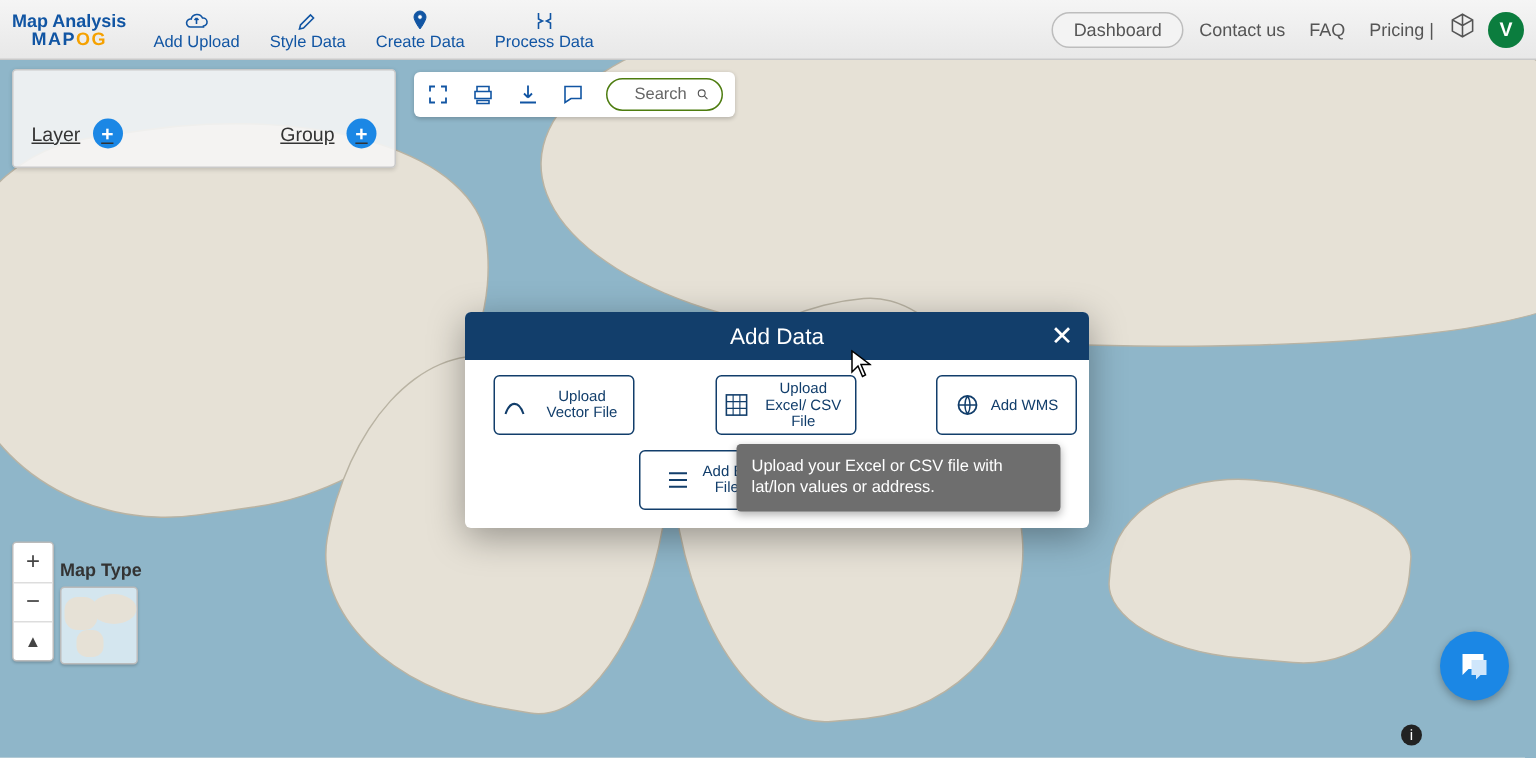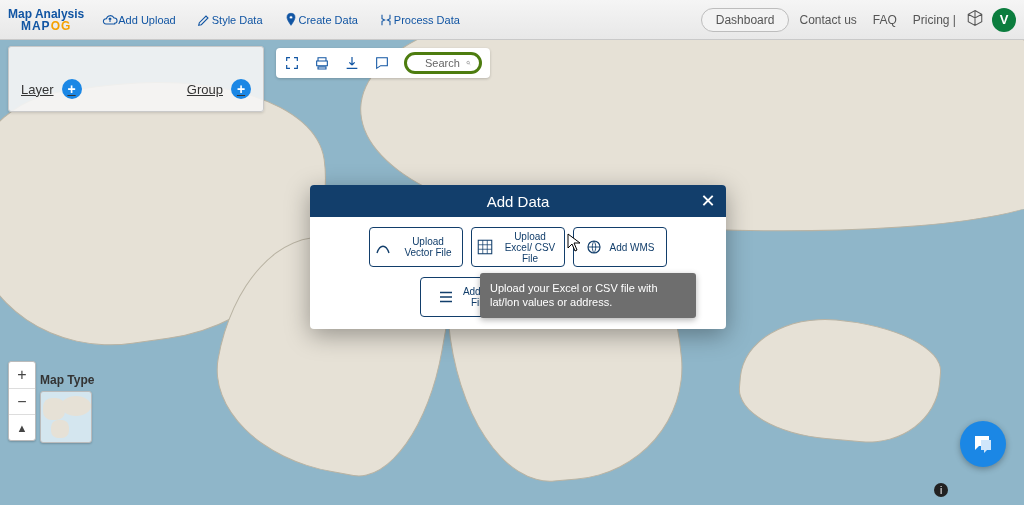--- a/index.html
+++ b/index.html
@@ -18,21 +18,21 @@
   }
   .logo {
     display: flex; flex-direction: column; align-items: center; justify-content: space-between;
     line-height: 1; margin-right: 6px; user-select: none;
   }
   .logo-top { color: #1155a3; font-weight: bold; font-size: 12px; }
   .logo-bot { color: #1155a3; font-weight: bold; font-size: 12px; letter-spacing: 1px; }
   .logo-bot em { font-style: normal; color: #f5a100; }
 
   .tool-btn {
-    display: flex; align-items: center; justify-content: center;
+    display: flex; flex-direction: column; align-items: center; justify-content: center;
     font-size: 11px; color: #1155a3; padding: 0 8px; cursor: pointer; height: 38px;
   }
   .tool-btn .ticon { height: 16px; display: flex; align-items: center; justify-content: center; }
   .tool-btn .ticon svg { width: 16px; height: 16px; fill: #1155a3; stroke: #1155a3; }
 
   .spacer { flex: 1; }
 
   .dash-btn {
     border: 1px solid #bdbdbd; border-radius: 16px; padding: 4px 14px;
     font-size: 12px; color: #555; background: #f3f3f3; cursor: pointer;
@@ -77,21 +77,21 @@
 
   
   .map-tools {
     position: absolute; top: 48px; left: 276px; height: 30px;
     background: #fff; border-radius: 4px; box-shadow: 0 1px 3px rgba(0,0,0,0.2);
     display: flex; align-items: center; padding: 0 8px; gap: 14px;
   }
   .mt-icon { width: 16px; height: 16px; cursor: pointer; }
   .mt-icon svg { width: 16px; height: 16px; fill: #1155a3; stroke: #1155a3; }
   .search-pill {
-    border: 3px solid #4d7c0f; border-radius: 14px; height: 22px;
+    border: 1px solid #4d7c0f; border-radius: 14px; height: 22px;
     display: flex; align-items: center; padding: 0 8px 0 18px; width: 78px;
     font-size: 11px; color: #666; gap: 6px;
   }
   .search-pill svg { width:14px; height:14px; fill:#555; }
 
   
   .zoom-ctrl {
     position: absolute; left: 8px; bottom: 64px; width: 28px;
     background: #fff; border: 1px solid #bbb; border-radius: 3px; overflow: hidden;
     box-shadow: 0 1px 2px rgba(0,0,0,0.2);
@@ -124,36 +124,37 @@
   .chat-fab svg { width: 24px; height: 24px; fill: #fff; }
 
   .info-dot {
     position: absolute; right: 76px; bottom: 8px; width: 14px; height: 14px;
     border-radius: 50%; background: #222; color:#fff; font-size:10px;
     display:flex; align-items:center; justify-content:center; cursor:pointer;
   }
 
   
   .modal {
-    position: absolute; top: 185px; left: 310px; width: 416px;
+    position: absolute; top: 208px; left: 310px; width: 416px;
     background: #fff; border-radius: 4px; box-shadow: 0 6px 24px rgba(0,0,0,0.35);
     overflow: visible;
   }
   .modal-header {
     background: #123e6b; color: #fff; height: 32px;
     display: flex; align-items: center; justify-content: center;
     font-size: 15px; position: relative; border-radius: 4px 4px 0 0;
   }
   .modal-close {
     position: absolute; right: 8px; top: 6px; width: 20px; height: 20px;
     color: #fff; font-size: 18px; cursor: pointer; display:flex; align-items:center; justify-content:center;
   }
   .modal-body {
-    padding: 10px 8px 12px; display: flex; flex-wrap: wrap; gap: 8px; justify-content: center;
+    padding: 10px 8px 12px; display: flex; flex-wrap: wrap; gap: 8px; justify-content: space-between;
     position: relative;
+    margin-left: 11px;
   }
   .option {
     width: 94px; height: 40px; border: 1px solid #123e6b; border-radius: 4px;
     display: flex; align-items: center; justify-content: center; gap: 6px;
     font-size: 10px; color: #123e6b; cursor: pointer; padding: 0 4px;
   }
   .option .oicon { flex: 0 0 18px; display:flex; align-items:center; justify-content:center;}
   .option .oicon svg { width: 18px; height: 18px; fill: #123e6b; stroke:#123e6b; }
   .option .olabel { text-align: center; line-height: 1.1; }
 

